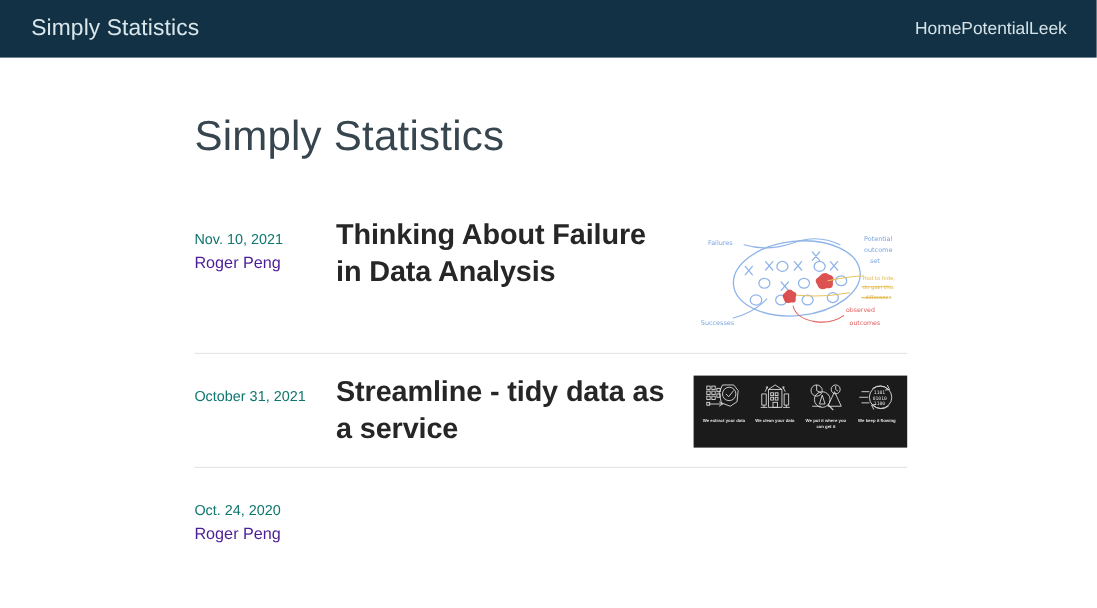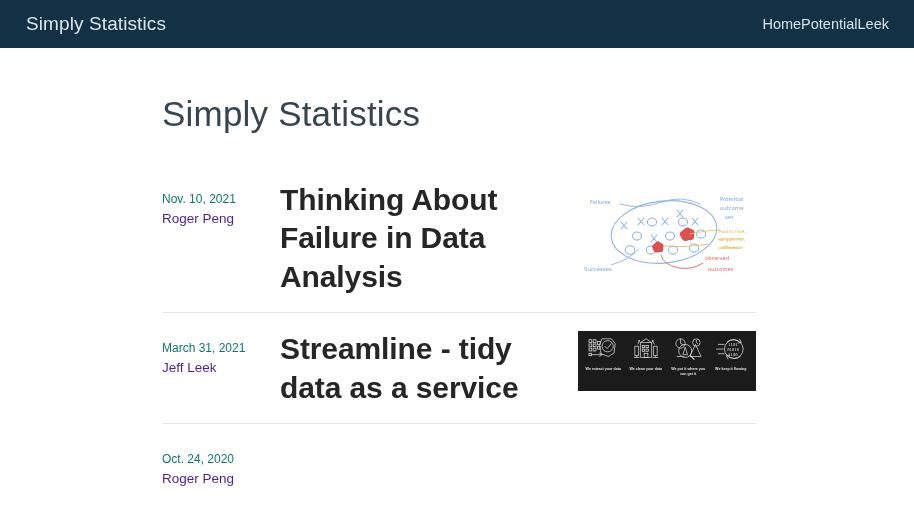--- a/index.html
+++ b/index.html
@@ -90,21 +90,21 @@
     display: block;
     font-size: 13.5px;
     color: #4c1d95;
     line-height: 1.55;
     white-space: nowrap;
   }
   .post-title {
     flex: 1 1 auto;
     margin: 0;
     padding-right: 18px;
-    font-size: 30px;
+    font-size: 24px;
     font-weight: 700;
     color: #262626;
     line-height: 1.28;
     letter-spacing: -0.1px;
     max-width: 296px;
   }
   .post-thumb {
     flex: 0 0 178px;
     width: 178px;
     margin-left: auto;
@@ -233,22 +233,21 @@
           <g fill="#e0605f" font-family="'DejaVu Sans', sans-serif" font-size="5.2">
             <text x="127" y="78">observed</text>
             <text x="130" y="89">outcomes</text>
           </g>
         </svg>
       </div>
     </article>
 
     <article class="post">
       <div class="post-meta">
-        <span class="post-date">March 31, 2021</span>
-        <span class="post-author">Jeff Leek</span>
+        <span class="post-date">October 31, 2021</span>
       </div>
       <h2 class="post-title">Streamline - tidy data as a service</h2>
       <div class="post-thumb">
         <div class="thumb-banner">
 
           <div class="banner-cell">
             <svg class="banner-icon" viewBox="0 0 34 30">
               <g fill="none" stroke="#dcdcdc" stroke-width="0.8">
                 <rect x="2" y="4" width="3" height="3"></rect>
                   <rect x="6.5" y="4" width="3" height="3"></rect>

